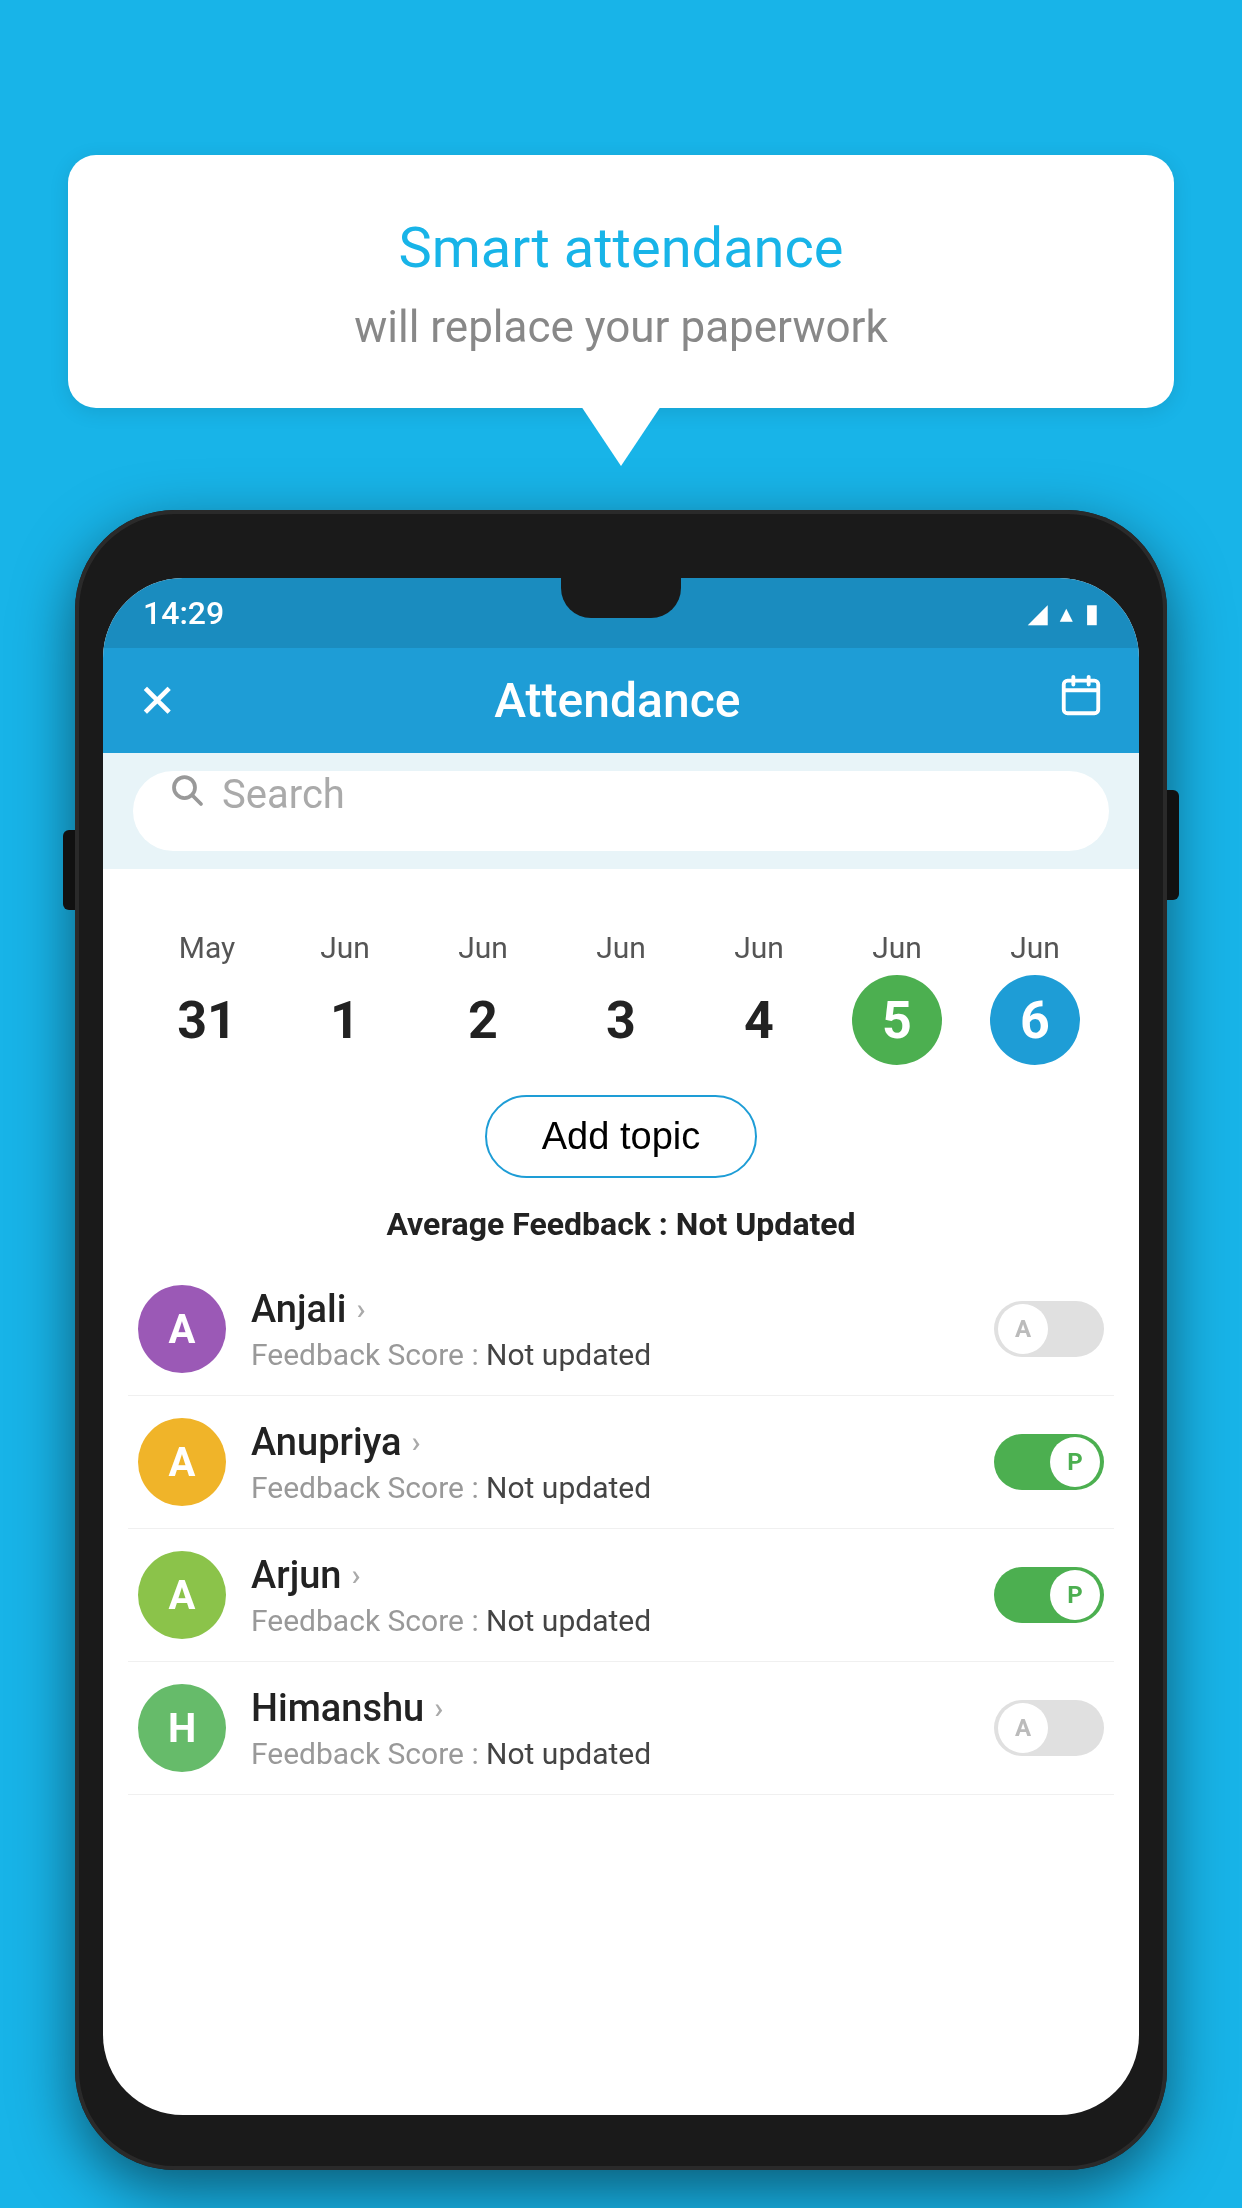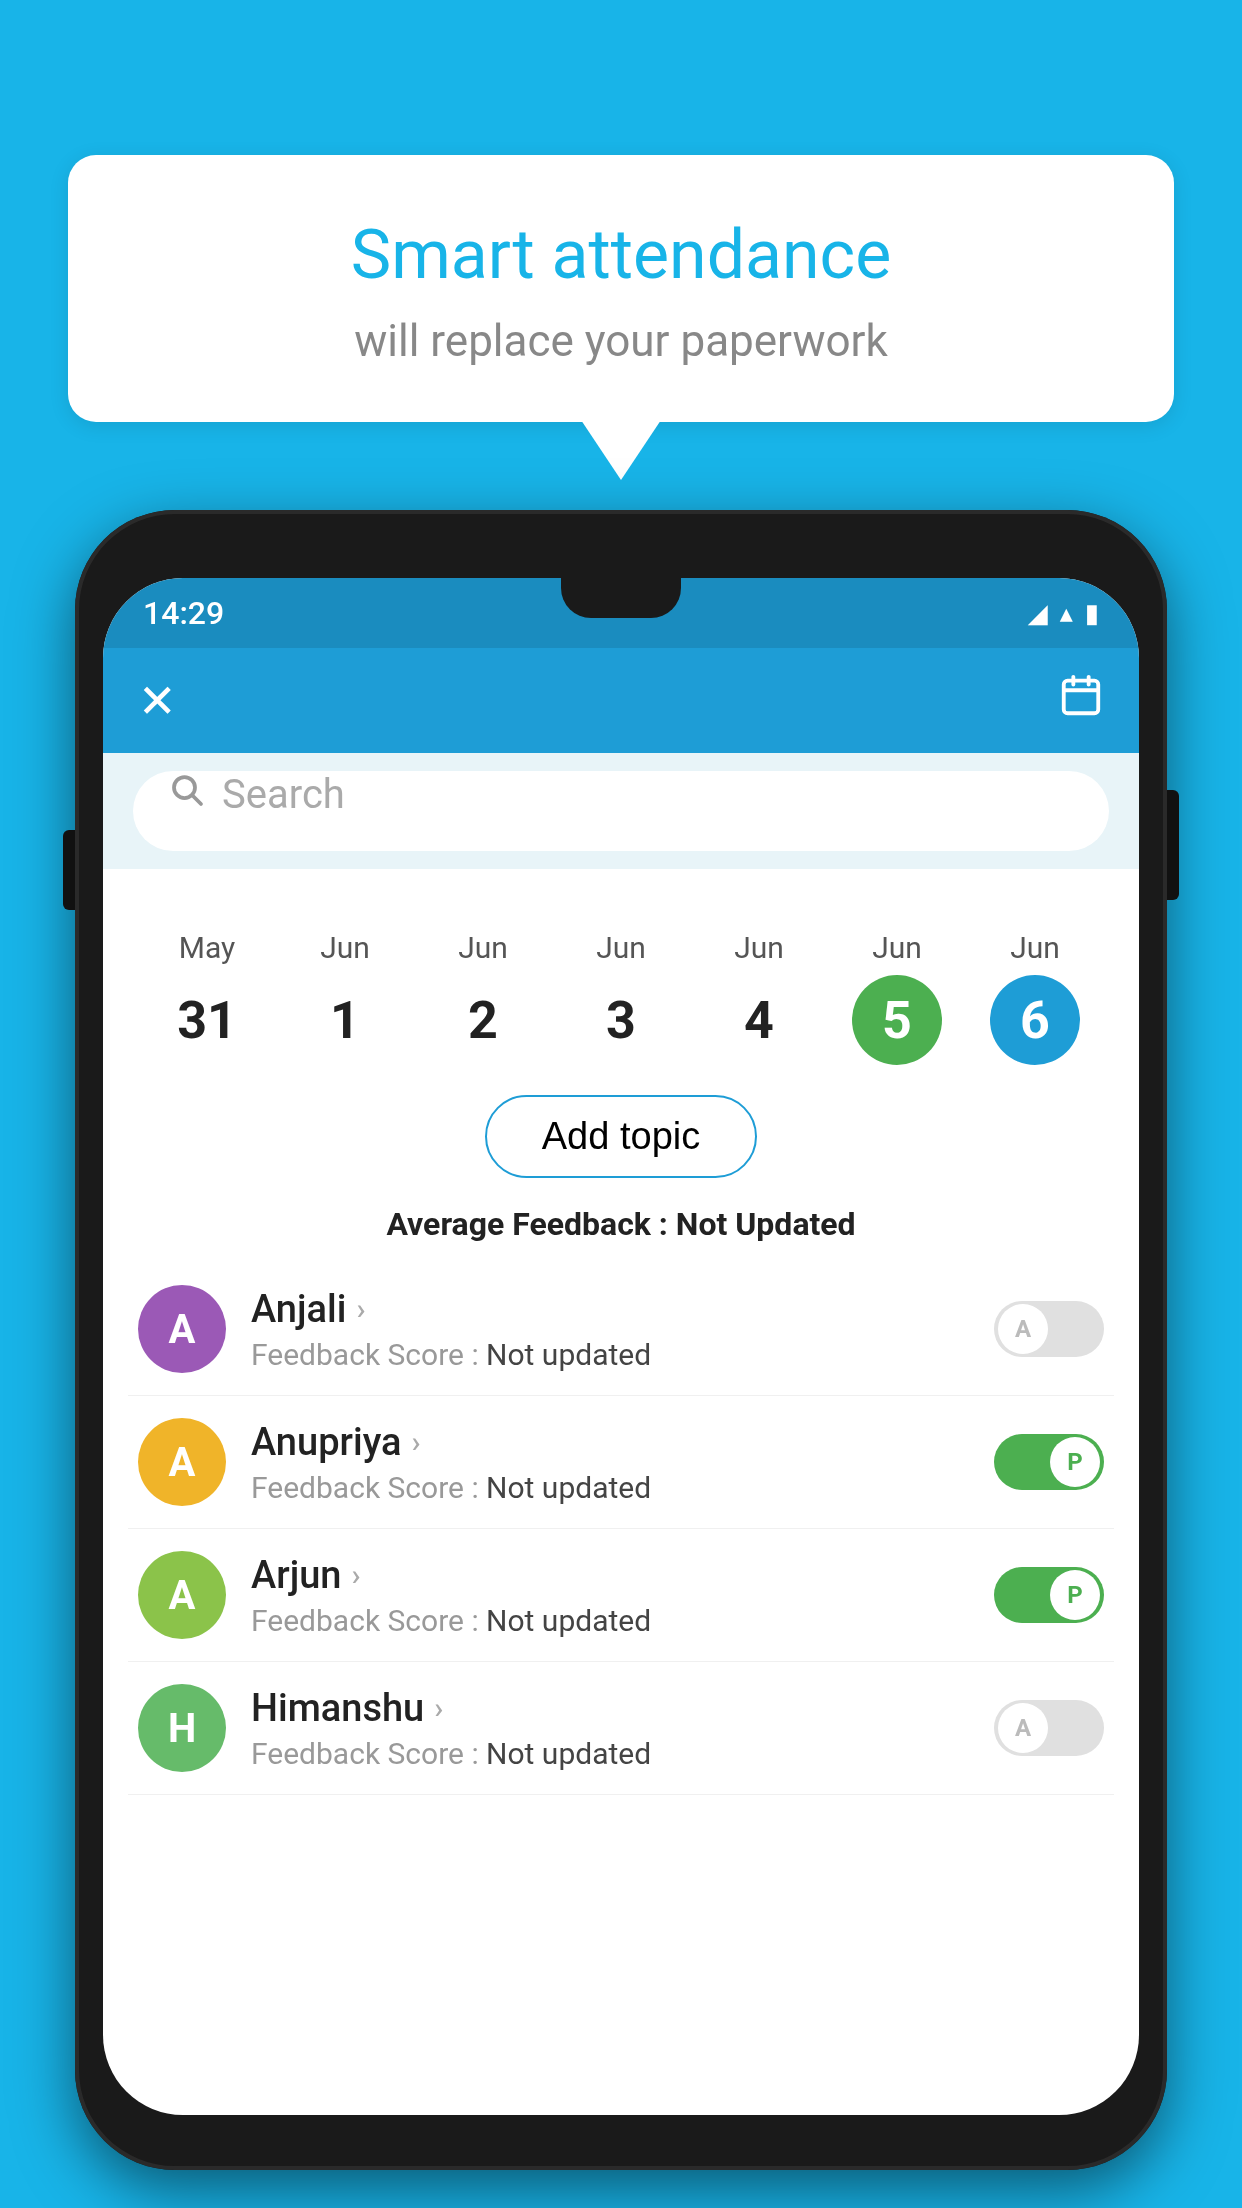--- a/index.html
+++ b/index.html
@@ -28,21 +28,21 @@
       background: white;
       border-radius: 28px;
       padding: 60px 80px 55px;
       width: 100%;
       text-align: center;
       box-shadow: 0 4px 20px rgba(0,0,0,0.1);
     }
 
     .speech-bubble-title {
       color: #18b4e8;
-      font-size: 68px;
+      font-size: 56px;
       font-weight: 400;
       margin-bottom: 20px;
     }
 
     .speech-bubble-subtitle {
       color: #888;
       font-size: 44px;
       font-weight: 400;
     }
 
@@ -410,20 +410,21 @@
         <span class="status-time">14:29</span>
         <div class="status-icons">
           <span style="color:white;font-size:26px;">◢</span>
           <span style="color:white;font-size:26px;">▴</span>
           <span style="color:white;font-size:26px;">▮</span>
         </div>
       </div>
 
       <div class="toolbar">
         <span class="toolbar-close">✕</span>
+        <span class="toolbar-title">Attendance</span>
         <span class="toolbar-calendar">
           <svg width="46" height="46" viewBox="0 0 24 24" fill="white">
             <rect x="3" y="4" width="18" height="17" rx="2" fill="none" stroke="white" stroke-width="2"></rect>
             <line x1="3" y1="9" x2="21" y2="9" stroke="white" stroke-width="2"></line>
             <line x1="8" y1="2" x2="8" y2="6" stroke="white" stroke-width="2" stroke-linecap="round"></line>
             <line x1="16" y1="2" x2="16" y2="6" stroke="white" stroke-width="2" stroke-linecap="round"></line>
           </svg>
         </span>
       </div>
 

